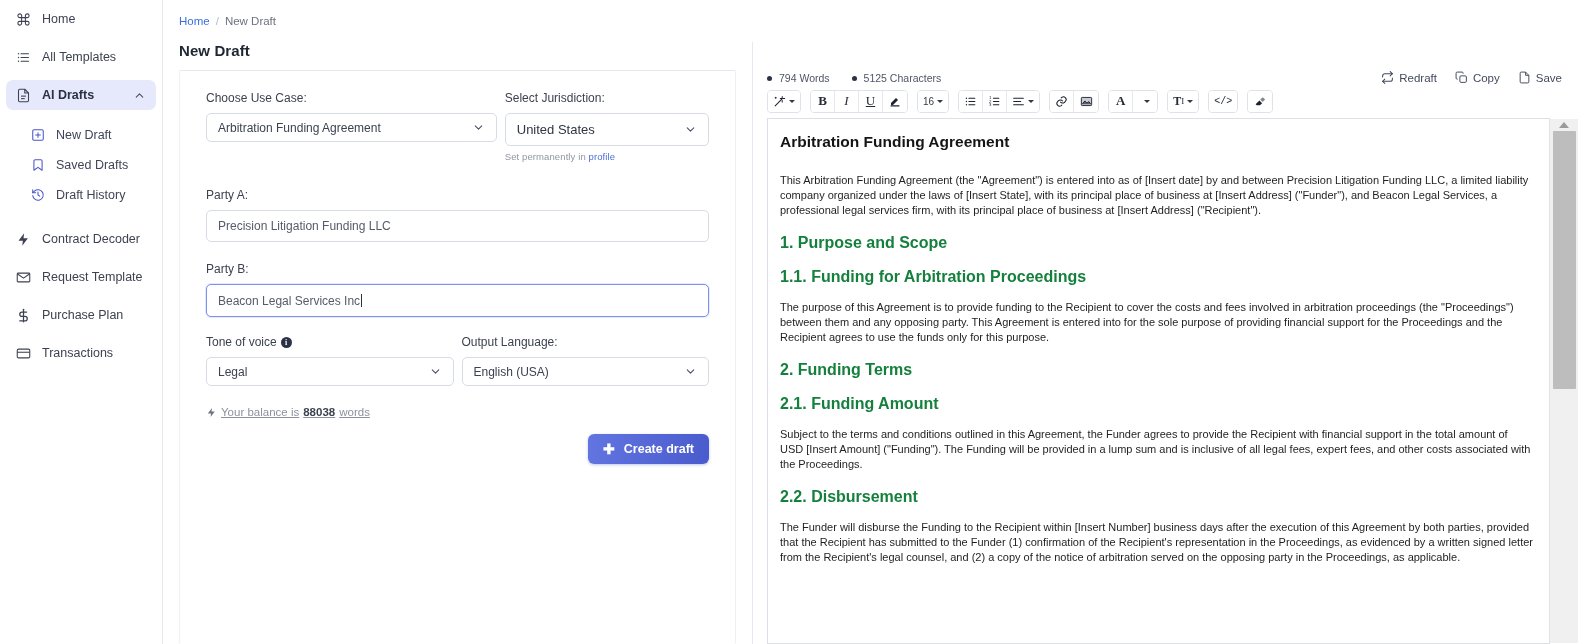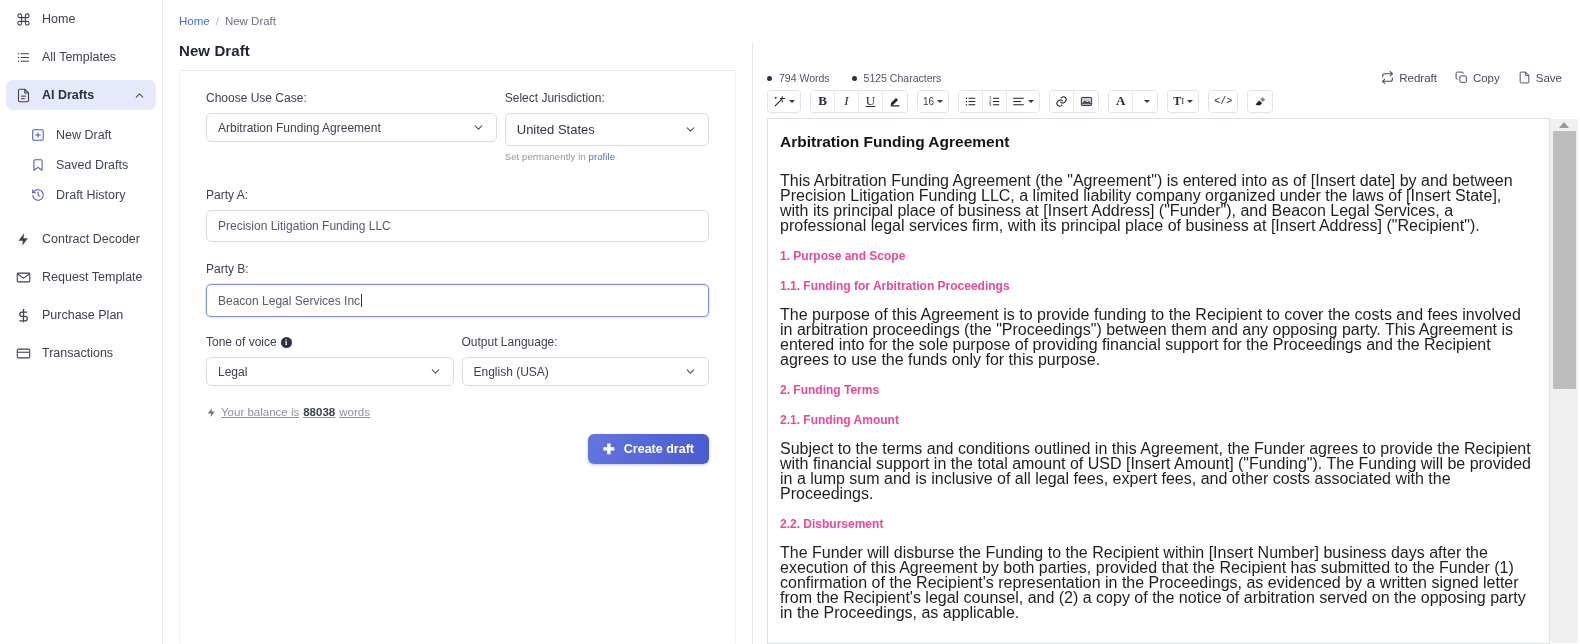--- a/index.html
+++ b/index.html
@@ -183,22 +183,22 @@
     border: 1px solid #dcdfe5; border-top: 1px solid #dcdfe5;
     position: relative; display: flex; min-height: 0; background:#fff;
     margin-right: 30px;
   }
   .doc {
     flex: 1; padding: 12px 16px 0 12px; overflow: hidden;
     font-family: "Liberation Sans", sans-serif;
     color: #1b1b1b;
   }
   .doc h1 { font-size: 15.5px; font-weight: bold; margin: 2px 0 22px 0; color: #151515; }
-  .doc h3 { font-size: 12px; font-weight: bold; margin: 16px 0 14px 0; color: #ec4899; }
-  .doc p { font-size: 16px; line-height: 15px; margin: 0 0 16px 0; color: #1f1f1f; }
+  .doc h3 { font-size: 16px; font-weight: bold; margin: 16px 0 14px 0; color: #15803d; }
+  .doc p { font-size: 11px; line-height: 15px; margin: 0 0 16px 0; color: #1f1f1f; }
 
   
   .sbar {
     position: absolute; top: 0; right: -29px; bottom: 0; width: 29px;
     background: #f0f0f0; border-left: 1px solid #e2e2e2;
   }
   .sbar .arrow-up {
     position:absolute; top:3px; left:50%; transform:translateX(-50%);
     width:0;height:0;border-left:5px solid transparent;border-right:5px solid transparent;
     border-bottom:6px solid #9a9a9a;

